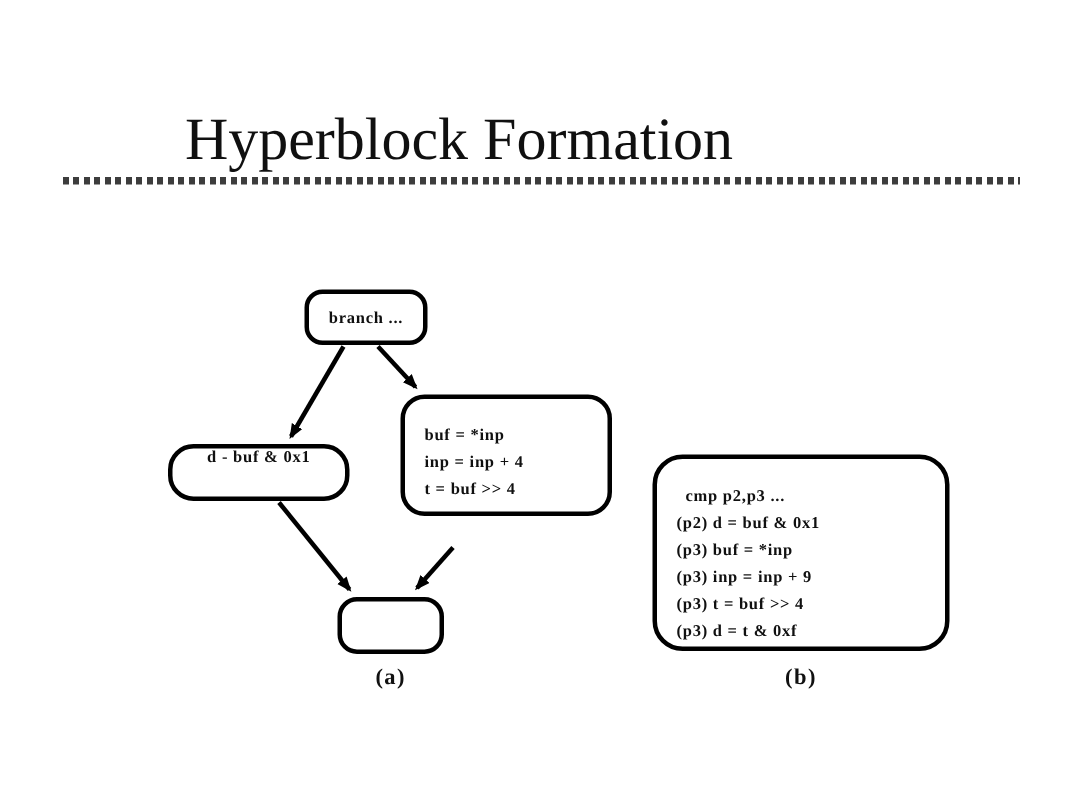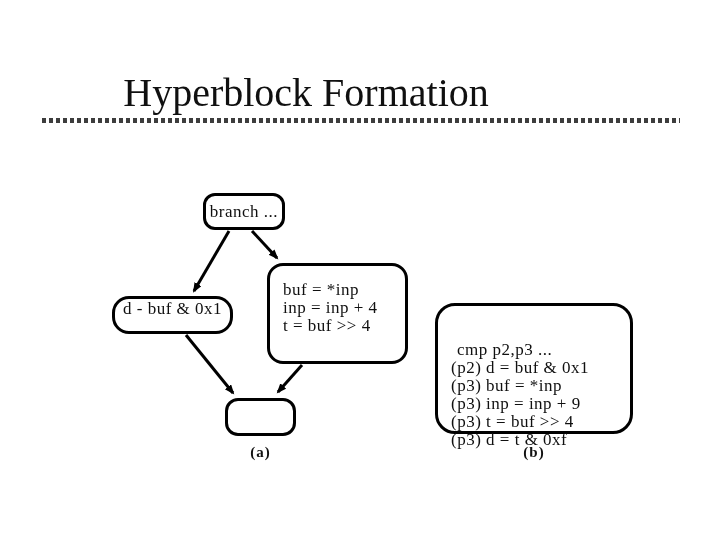--- a/index.html
+++ b/index.html
@@ -31,56 +31,56 @@
     top: 118px;
     width: 638px;
     height: 5px;
     background-image: repeating-linear-gradient(90deg,
       #3d3d3d 0, #3d3d3d 4px, transparent 4px, transparent 7px);
   }
   .node {
     position: absolute;
     border: 3px solid #000000;
     background: #ffffff;
-    font-weight: normal;
-    font-size: 17px;
+    font-weight: bold;
+    font-size: 11px;
     color: #101010;
     letter-spacing: 0.5px;
   }
   .node-branch {
     left: 203px; top: 193px; width: 82px; height: 37px;
     border-radius: 12px;
     display: flex; align-items: center; justify-content: center;
   }
   .node-left {
     left: 112px; top: 296px; width: 121px; height: 38px;
     border-radius: 17px;
     display: flex; align-items: flex-start; justify-content: center;
     white-space: nowrap;
   }
   .node-mid {
-    left: 267px; top: 263px; width: 141px; height: 101px;
+    left: 267px; top: 263px; width: 141px; height: 81px;
     border-radius: 16px;
     padding: 15px 0 0 13px;
     line-height: 18px;
     white-space: nowrap;
   }
   .node-exit {
     left: 225px; top: 398px; width: 71px; height: 38px;
     border-radius: 13px;
   }
   .node-b {
     left: 435px; top: 303px; width: 198px; height: 131px;
     border-radius: 20px;
     padding: 16px 0 0 13px;
     line-height: 18px;
     white-space: nowrap;
   }
   .code-line { height: 18px; }
-  .code-line.indent { padding-left: 6px; margin-top: 19px; }
+  .code-line.indent { padding-left: 6px; }
   .caption {
     position: absolute;
     top: 444px;
     font-weight: bold;
     font-size: 15px;
     text-align: center;
     letter-spacing: 1px;
   }
   .caption-a { left: 225px; width: 71px; }
   .caption-b { left: 435px; width: 198px; }

